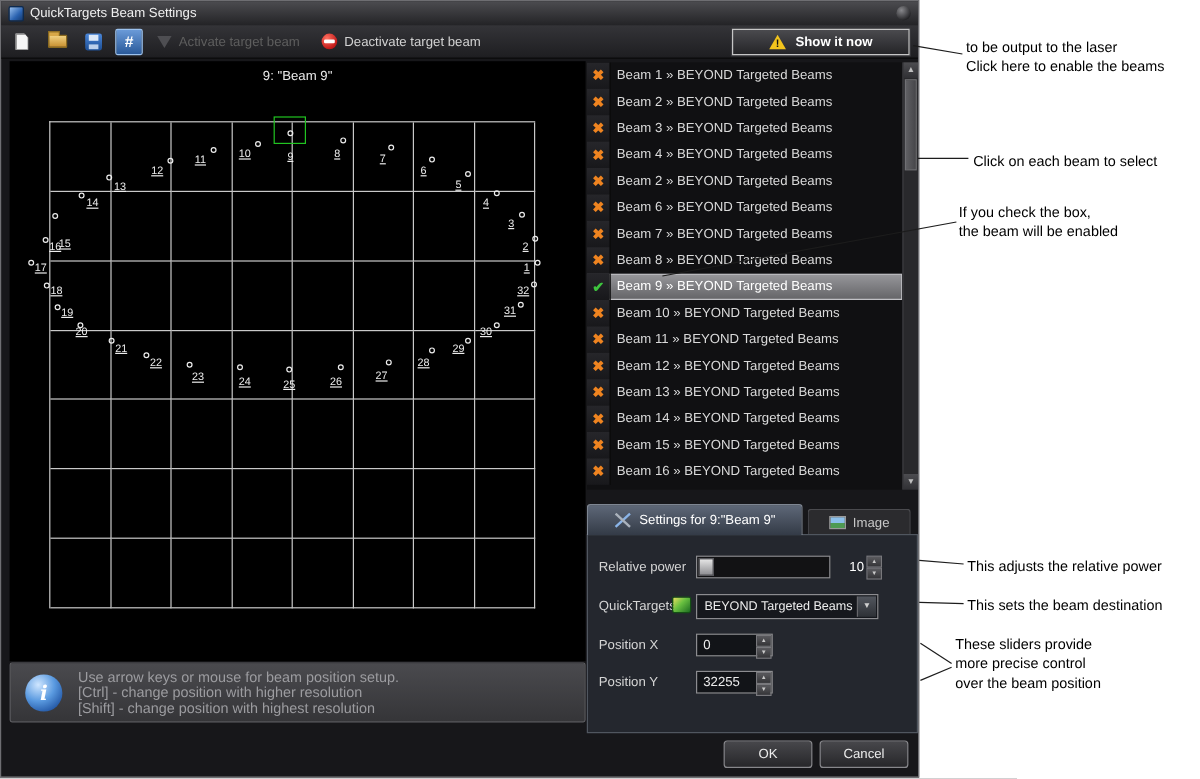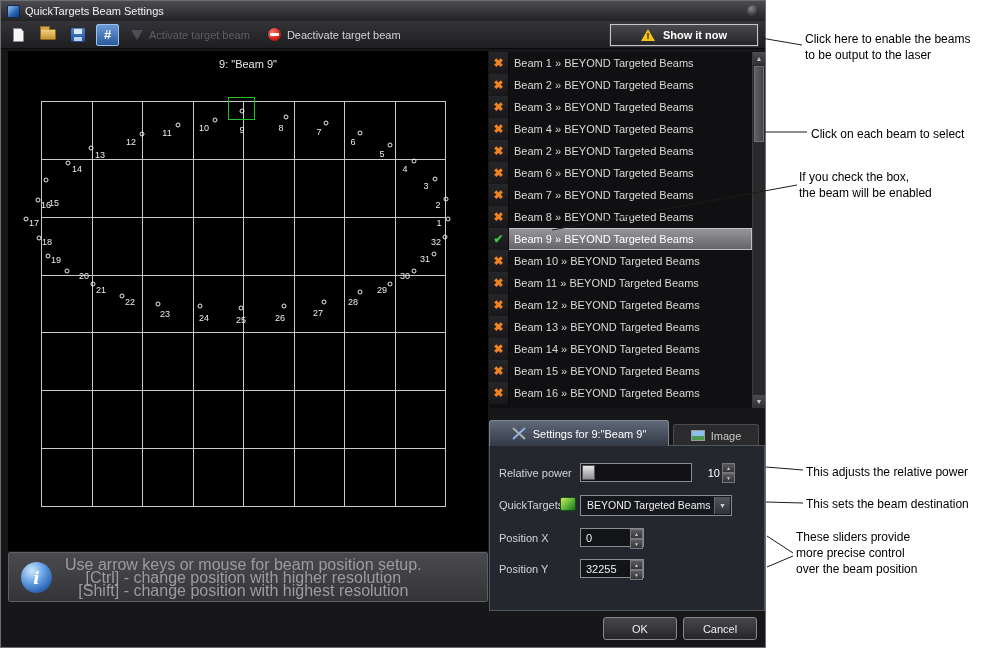--- a/index.html
+++ b/index.html
@@ -72,32 +72,32 @@
   
   .canvas { position:absolute; left:7px; top:50px; width:480px; height:500px; background:#000; }
   .canvas-title { position:absolute; left:0; top:7px; width:100%; text-align:center;
     font-size:11px; color:#eaeaea; }
   .grid { position:absolute; left:33px; top:50px; width:405px; height:406px;
     border-top:1px solid #c9c9c9; border-left:1px solid #c9c9c9;
     display:grid; grid-template-columns:repeat(8,1fr); grid-template-rows:repeat(7,1fr); }
   .grid-cell { border-right:1px solid #c9c9c9; border-bottom:1px solid #c9c9c9; }
   .pt-dot { position:absolute; width:5px; height:5px; border:1px solid #ececec; border-radius:50%;
     transform:translate(-50%,-50%); }
-  .pt-label { position:absolute; font-size:9px; color:#ececec; transform:translate(-50%,-50%); }
+  .pt-label { position:absolute; font-size:9px; color:#ececec; transform:translate(-50%,-50%);text-decoration:underline; }
   .selection-rect { position:absolute; left:220px; top:46px; width:27px; height:23px;
     border:1px solid #21c421; }
 
   
   .info-panel { position:absolute; left:7px; top:551px; width:480px; height:50px;
     background:linear-gradient(#4a4a4e,#353538); border:1px solid #5f5f63; border-radius:2px; }
   .info-icon { position:absolute; left:12px; top:9px; width:31px; height:31px; border-radius:50%;
     background:radial-gradient(circle at 35% 28%,#cfe6ff,#5a9ae0 45%,#1c4f9e 85%);
     display:flex; align-items:center; justify-content:center;
     color:#fff; font-family:"DejaVu Serif",serif; font-style:italic; font-weight:bold; font-size:17px; }
-  .info-text { position:absolute; left:56px; top:5px; font-size:16px; color:#9c9ca0; line-height:13px;text-align:center; }
+  .info-text { position:absolute; left:56px; top:5px; font-size:12px; color:#9c9ca0; line-height:13px; }
 
   
   .beam-list { position:absolute; left:488px; top:51px; width:276px; height:356px; background:#101012; }
   .beam-rows { position:absolute; left:0; top:0; right:13px; bottom:0; overflow:hidden; }
   .beam-row { height:22px; display:flex; align-items:center; }
   .beam-row.selected { background:linear-gradient(#98989c,#636366); box-shadow:inset 0 0 0 1px #c2c2c6; }
   .beam-ico { width:20px; height:22px; line-height:22px; text-align:center; font-size:12px; flex:none;
     background:linear-gradient(#26262a,#18181b); border-right:1px solid #0a0a0a; font-weight:bold; }
   .beam-ico.x   { color:#ef8420; }
   .beam-ico.chk { color:#3ec53e; }
@@ -174,22 +174,22 @@
     <line x1="802" y1="45" x2="761" y2="38"></line>
     <line x1="807" y1="132" x2="765" y2="132"></line>
     <line x1="797" y1="185" x2="552" y2="230"></line>
     <line x1="803" y1="470" x2="766" y2="467"></line>
     <line x1="803" y1="503" x2="766" y2="502"></line>
     <line x1="793" y1="553" x2="767" y2="536"></line>
     <line x1="793" y1="556" x2="767" y2="567"></line>
   </svg>
 <div id="annotation-layer">
     <div class="annotation" style="left: 805px; top: 31px;">
+      <div>to be output to the laser</div>
       <div>Click here to enable the beams</div>
-      <div>to be output to the laser</div>
     </div>
     <div class="annotation" style="left: 811px; top: 126px;">
       <div>Click on each beam to select</div>
     </div>
     <div class="annotation" style="left: 799px; top: 169px;">
       <div>If you check the box,</div>
       <div>the beam will be enabled</div>
     </div>
     <div class="annotation" style="left: 806px; top: 464px;">
       <div>This adjusts the relative power</div>
@@ -330,21 +330,21 @@
       <div class="pt-label" style="left: 46px; top: 152px;">15</div>
       <div class="pt-dot" style="left: 30px; top: 149px;"></div>
       <div class="pt-label" style="left: 38px; top: 154px;">16</div>
       <div class="pt-dot" style="left: 18px; top: 168px;"></div>
       <div class="pt-label" style="left: 26px; top: 172px;">17</div>
       <div class="pt-dot" style="left: 31px; top: 187px;"></div>
       <div class="pt-label" style="left: 39px; top: 191px;">18</div>
       <div class="pt-dot" style="left: 40px; top: 205px;"></div>
       <div class="pt-label" style="left: 48px; top: 209px;">19</div>
       <div class="pt-dot" style="left: 59px; top: 220px;"></div>
-      <div class="pt-label" style="left: 76px; top: 225px;">20</div>
+      <div class="pt-label" style="left: 60px; top: 225px;">20</div>
       <div class="pt-dot" style="left: 85px; top: 233px;"></div>
       <div class="pt-label" style="left: 93px; top: 239px;">21</div>
       <div class="pt-dot" style="left: 114px; top: 245px;"></div>
       <div class="pt-label" style="left: 122px; top: 251px;">22</div>
       <div class="pt-dot" style="left: 150px; top: 253px;"></div>
       <div class="pt-label" style="left: 157px; top: 263px;">23</div>
       <div class="pt-dot" style="left: 192px; top: 255px;"></div>
       <div class="pt-label" style="left: 196px; top: 267px;">24</div>
       <div class="pt-dot" style="left: 233px; top: 257px;"></div>
       <div class="pt-label" style="left: 233px; top: 269px;">25</div>

